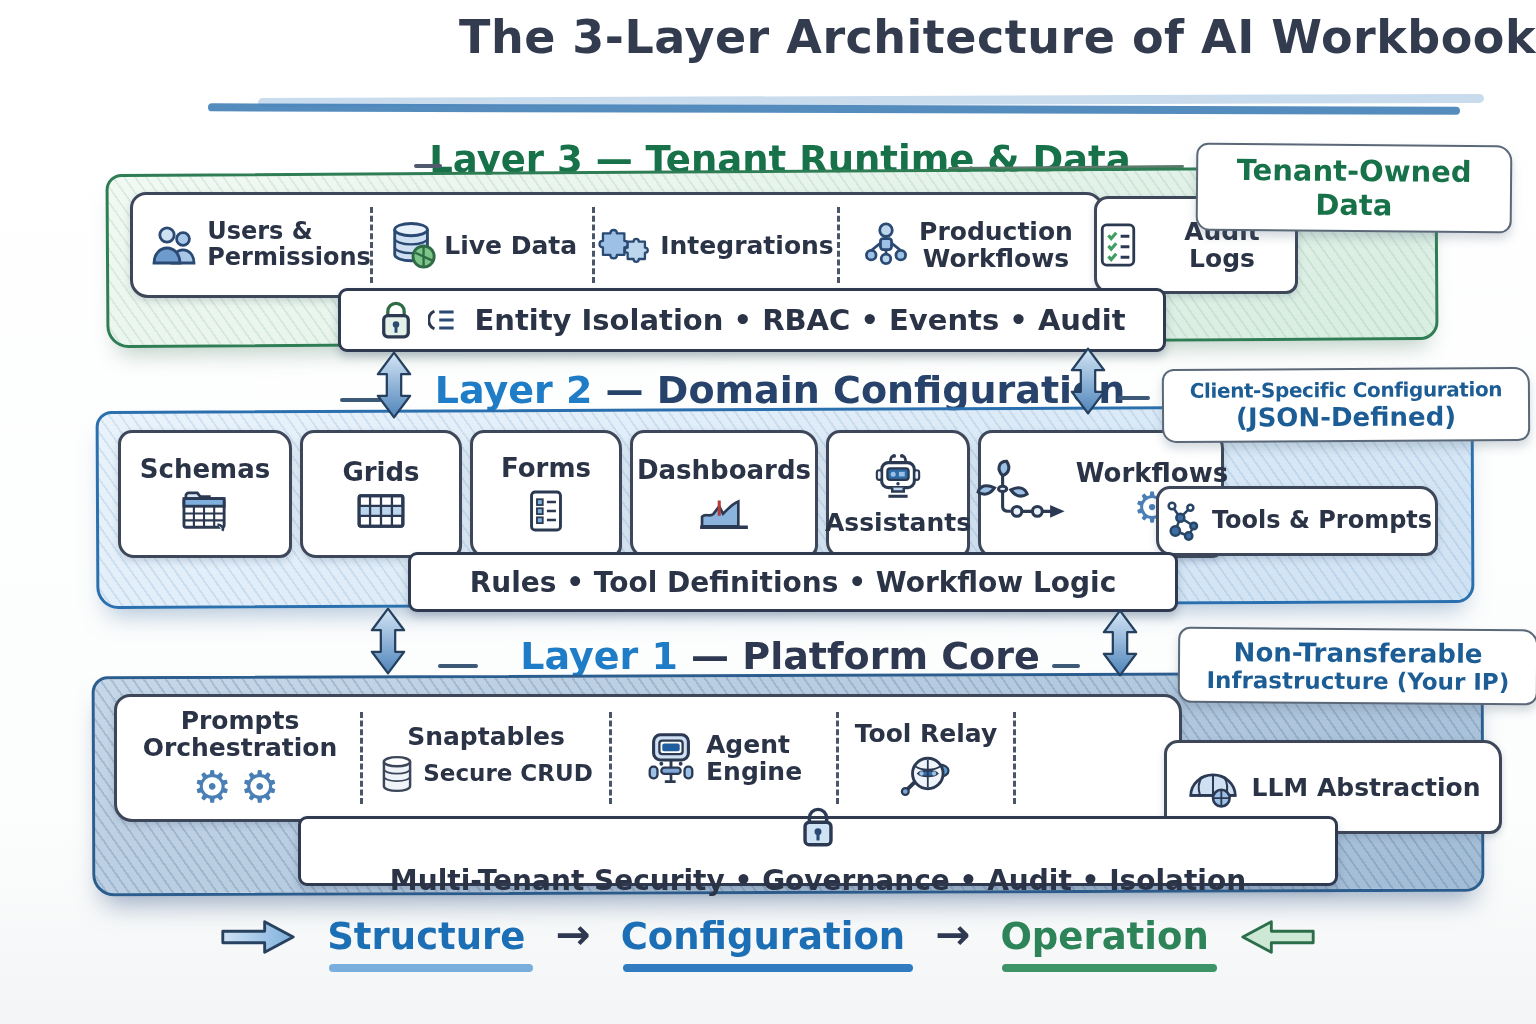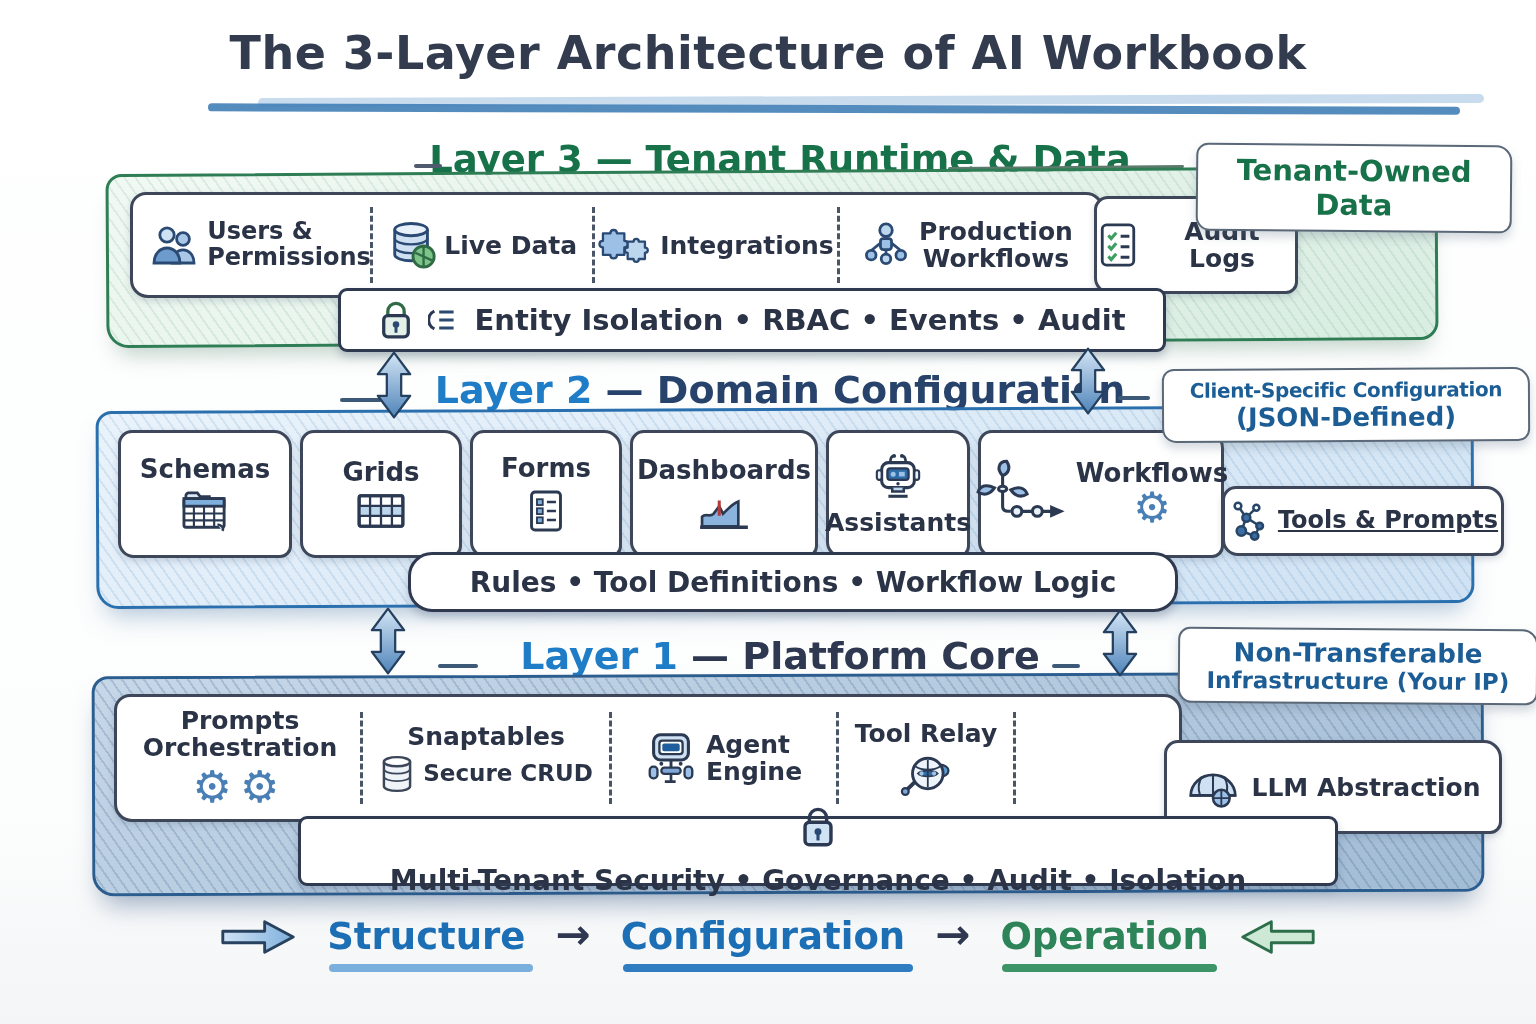--- a/index.html
+++ b/index.html
@@ -3,21 +3,21 @@
 <meta charset="utf-8">
 <style>
   html,body{margin:0;padding:0;background:#fafaf8;}
   #canvas{
     position:relative;width:1536px;height:1024px;margin:0 auto;
     background:linear-gradient(180deg,#ffffff 0%,#fcfdfd 80%,#f3f5f6 100%);
     font-family:"DejaVu Sans","Liberation Sans",sans-serif;
     overflow:hidden;color:#2b3346;
   }
   
-  .title{position:absolute;top:26px;left:0;right:0;text-align:center;
+  .title{position:absolute;top:10px;left:0;right:0;text-align:right;
     font-size:46px;font-weight:bold;color:#333b4f;letter-spacing:.5px;}
   .title-u1{position:absolute;left:258px;top:96px;width:1226px;height:9px;
     background:#c9dcee;border-radius:6px;transform:rotate(-.2deg);}
   .title-u2{position:absolute;left:208px;top:105px;width:1252px;height:8px;
     background:#3e7cb5;border-radius:5px;opacity:.88;transform:rotate(.15deg);}
   
   .layer-header{position:absolute;left:0;right:0;text-align:center;font-weight:bold;padding-left:24px;}
   .lh3{top:138px;font-size:37px;color:#177149;}
   .lh2{top:368px;font-size:38px;}
   .lh1{top:634px;font-size:38px;}
@@ -68,34 +68,34 @@
     display:flex;align-items:center;padding:0 8px;z-index:4;}
   .card{position:absolute;border-radius:14px 18px 12px 16px;
     display:flex;align-items:center;justify-content:center;gap:10px;z-index:4;}
   #l3-strip{left:130px;top:192px;width:952px;height:100px;}
   #audit-card{left:1094px;top:196px;width:198px;height:92px;}
   #l2-cards{position:absolute;left:118px;top:430px;display:flex;gap:8px;z-index:4;}
   .l2card{position:relative;height:122px;display:flex;flex-direction:column;
     align-items:center;justify-content:center;gap:6px;background:#fff;
     border:3px solid #3d4759;border-radius:14px 18px 12px 16px;
     box-shadow:0 3px 7px rgba(60,80,110,.2);font-weight:bold;}
-  #tools-card{left:1222px;top:486px;width:276px;height:64px;text-decoration:underline;}
+  #tools-card{left:1156px;top:486px;width:276px;height:64px;}
   #l1-strip{left:114px;top:694px;width:1046px;height:122px;}
   #llm-card{left:1164px;top:740px;width:332px;height:88px;z-index:5;}
   .seg{display:flex;align-items:center;justify-content:center;gap:6px;height:100%;}
   .seg-col{flex-direction:column;gap:4px;}
   .vdash{width:0;border-left:3px dashed #4a5568;height:76%;align-self:center;margin:0 5px;}
   .item-label{font-size:25px;line-height:1.08;text-align:center;}
   .item-label.left{text-align:left;}
   
   .bar{position:absolute;background:#fff;border:3px solid #2f3950;border-radius:9px;
     display:flex;align-items:center;justify-content:center;gap:14px;
     box-shadow:0 5px 9px rgba(60,80,110,.28);font-weight:bold;z-index:5;}
   #l3-bar{left:338px;top:288px;width:822px;height:58px;font-size:29px;}
-  #l2-bar{left:408px;top:552px;width:764px;height:54px;font-size:28px;border-radius:24px;}
+  #l2-bar{left:408px;top:552px;width:764px;height:54px;font-size:28px;}
   #l1-bar{left:298px;top:816px;width:1034px;height:64px;font-size:28px;flex-direction:column;}
   
   .varrow{position:absolute;z-index:6;}
   .gear{color:#4a7fb5;font-weight:normal;line-height:1;}
   .gears-row{font-size:44px;color:#5581b5;letter-spacing:8px;line-height:1;}
   
   .legend{position:absolute;top:910px;left:0;right:0;display:flex;
     justify-content:center;align-items:center;gap:30px;z-index:5;}
   .legend-word{font-size:37px;font-weight:bold;position:relative;white-space:nowrap;}
   .c-blue{color:#1c6fb5;}.c-green{color:#2e8459;}

